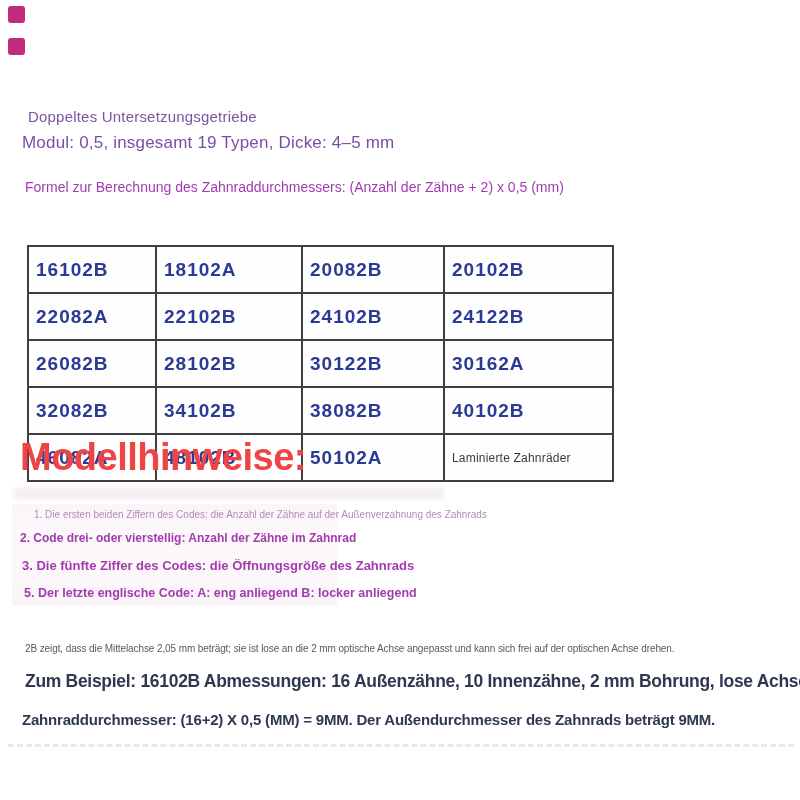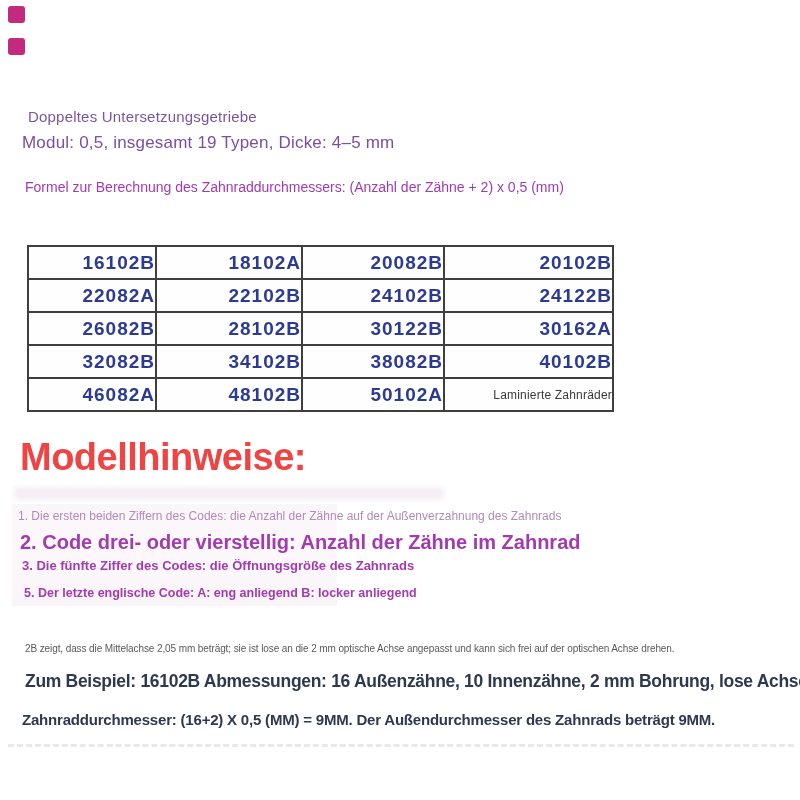--- a/index.html
+++ b/index.html
@@ -19,33 +19,33 @@
   .intro-line2{top:133px;left:22px;font-size:17px;color:#7a4fa3;font-weight:500;letter-spacing:.2px;}
   .intro-line3{top:179px;left:25px;font-size:14px;color:#a23ab2;font-weight:500;}
   .intro-line4{top:214px;left:25px;font-size:12.5px;color:#a43ab0;font-weight:500;}
 
   
   .model-table{
     position:absolute;left:27px;top:245px;width:585px;border-collapse:collapse;
     table-layout:fixed;background:#fefefe;
   }
   .model-table td{
-    border:2px solid #3f3f3f;height:31px;text-align:right;vertical-align:middle;
-    color:#2b3a94;font-size:19px;font-weight:600;letter-spacing:1px;padding:0;
+    border:2px solid #3f3f3f;height:31px;text-align:left;vertical-align:middle;
+    color:#2b3a94;font-size:19px;font-weight:600;letter-spacing:1px;padding:7px;
   }
   .model-table td.lamin{font-size:12px;font-weight:400;color:#3a3a3a;letter-spacing:.2px;}
 
   
   .notes-heading{top:436px;left:20px;font-size:38px;font-weight:700;color:#ef4444;letter-spacing:-.5px;}
   .ghost-band{position:absolute;left:14px;top:487px;width:430px;height:13px;
     background:#e9dbe6;opacity:.45;filter:blur(2px);}
   .notes-wash{position:absolute;left:12px;top:504px;width:325px;height:102px;
     background:linear-gradient(180deg,#f6ecf3 0%,#f9f1f6 50%,#f4e9f1 100%);opacity:.5;}
-  .note1{top:509px;left:18px;font-size:12px;color:#b28ab8;font-weight:400;}
-  .note2{top:531px;left:20px;font-size:20px;color:#a23cae;font-weight:600;}
+  .note1{top:509px;left:34px;font-size:10px;color:#b28ab8;font-weight:400;}
+  .note2{top:531px;left:20px;font-size:12px;color:#a23cae;font-weight:600;}
   .note3{top:558px;left:22px;font-size:13px;color:#a23cae;font-weight:600;}
   .note4{top:586px;left:24px;font-size:12.5px;color:#a23cae;font-weight:600;}
 
   
   .detail-a{top:616px;left:25px;font-size:12px;color:#4a4a4a;font-weight:500;letter-spacing:-.2px;}
   .detail-b{top:643px;left:25px;font-size:10px;color:#5a5a5a;font-weight:500;letter-spacing:-.1px;}
 
   
   .example-1{top:671px;left:25px;font-size:17.5px;color:#2e3850;font-weight:600;letter-spacing:-.3px;}
   .example-2{top:711px;left:22px;font-size:15px;color:#2e3850;font-weight:600;letter-spacing:-.2px;}

